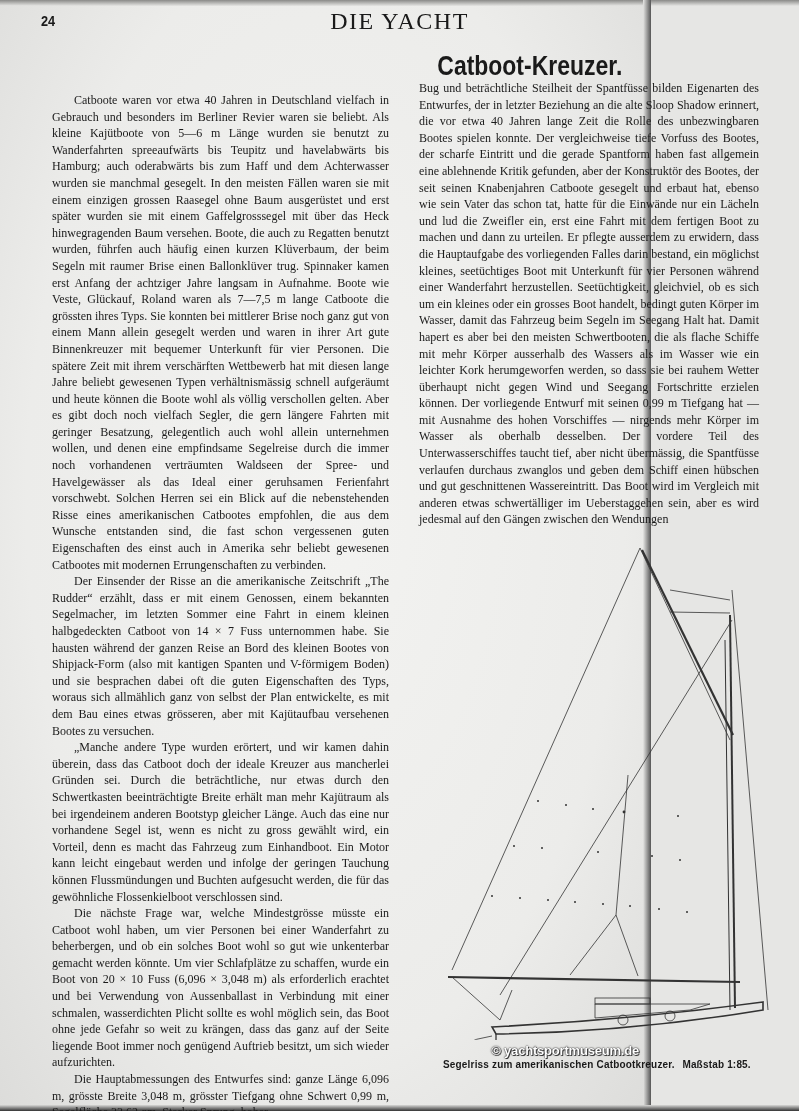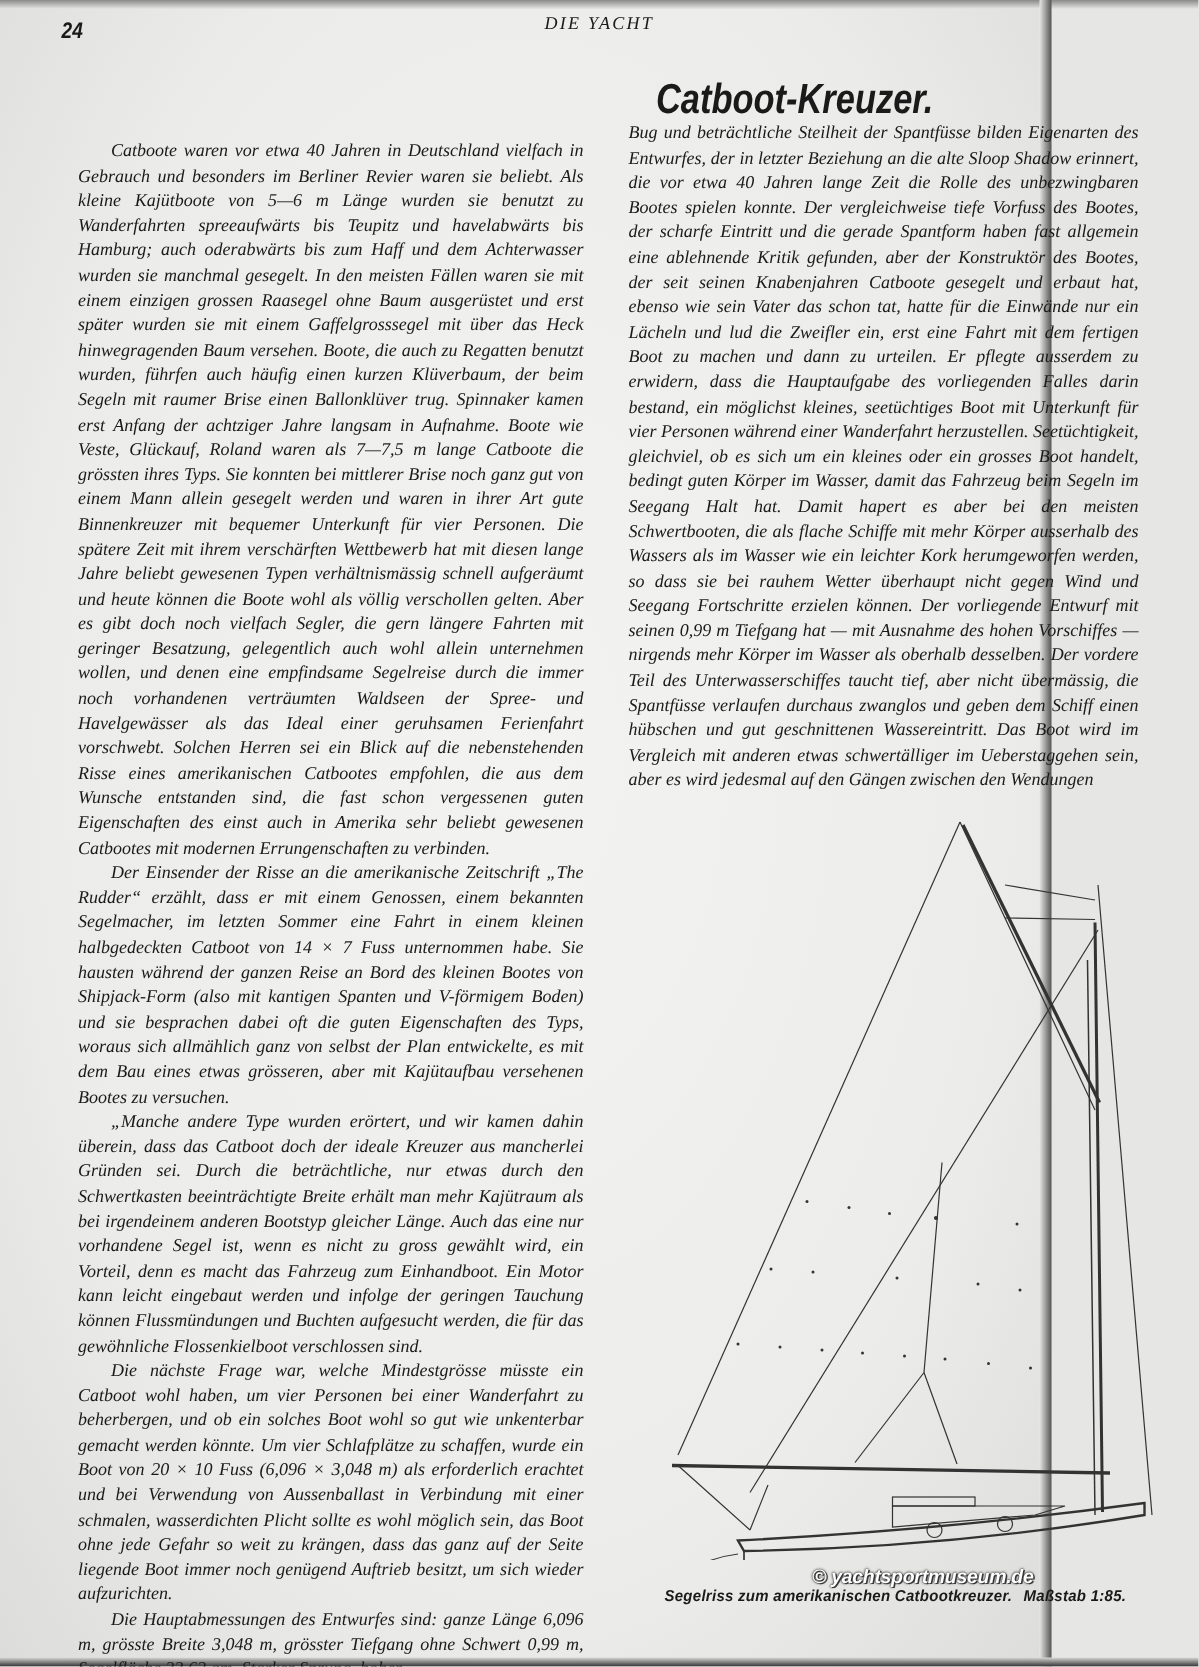--- a/index.html
+++ b/index.html
@@ -3,29 +3,28 @@
 <meta charset="utf-8">
 <style>
   html, body { margin:0; padding:0; }
   body {
     width:799px; height:1111px; overflow:hidden; position:relative;
     background:#e6e6e4;
     font-family:"Liberation Serif","DejaVu Serif",serif;
     color:#1a1a1a;
   }
   .page {
-    position:absolute; left:0; top:0; width:701px; height:1111px;
+    position:absolute; left:0; top:0; width:651px; height:1111px;
     background: radial-gradient(ellipse at 50% 45%, #f3f3f1 0%, #ececea 65%, #dcdcda 100%);
-    font-style: italic;
   }
   .topshade { position:absolute; left:0; top:0; width:799px; height:6px; background:linear-gradient(#8a8a88,#e6e6e4); }
   .rightshade { position:absolute; right:0; top:0; width:8px; height:1111px; background:linear-gradient(90deg,#e6e6e4,#555); }
   .bottomshade { position:absolute; left:0; bottom:0; width:799px; height:6px; background:linear-gradient(#d8d8d6,#333); }
   .pagenum { position:absolute; left:41px; top:12px; font-family:"Liberation Sans",sans-serif; font-weight:bold; font-size:15px; transform:scaleX(0.85); transform-origin:left; }
-  .journal { position:absolute; left:0; width:799px; top:8px; text-align:center; font-size:12px; letter-spacing:1.5px; }
+  .journal { position:absolute; left:0; width:799px; top:8px; text-align:center; font-size:24px; letter-spacing:1.5px; }
   .title { position:absolute; left:0; width:799px; top:50px; padding-left:0; text-align:center; font-family:"Liberation Sans",sans-serif; font-weight:bold; font-size:28px; }
   .title span { display:inline-block; transform:scaleX(0.82); margin-left:260px; }
   .col { position:absolute; font-size:12px; line-height:16.6px; text-align:justify; }
   .col p { margin:0; text-indent:22px; }
   .col p.noindent { text-indent:0; }
   .col-left { left:52px; top:92px; width:337px; }
   .col-right { left:419px; top:80px; width:340px; }
   .figure { position:absolute; left:430px; top:540px; width:350px; height:500px; }
   .caption { position:absolute; left:443px; top:1058px; font-family:"Liberation Sans",sans-serif; font-weight:bold; font-size:10.5px; letter-spacing:0.2px; transform:scaleX(0.95); transform-origin:left; white-space:nowrap; }
   .caption .scale { margin-left:8px; }

